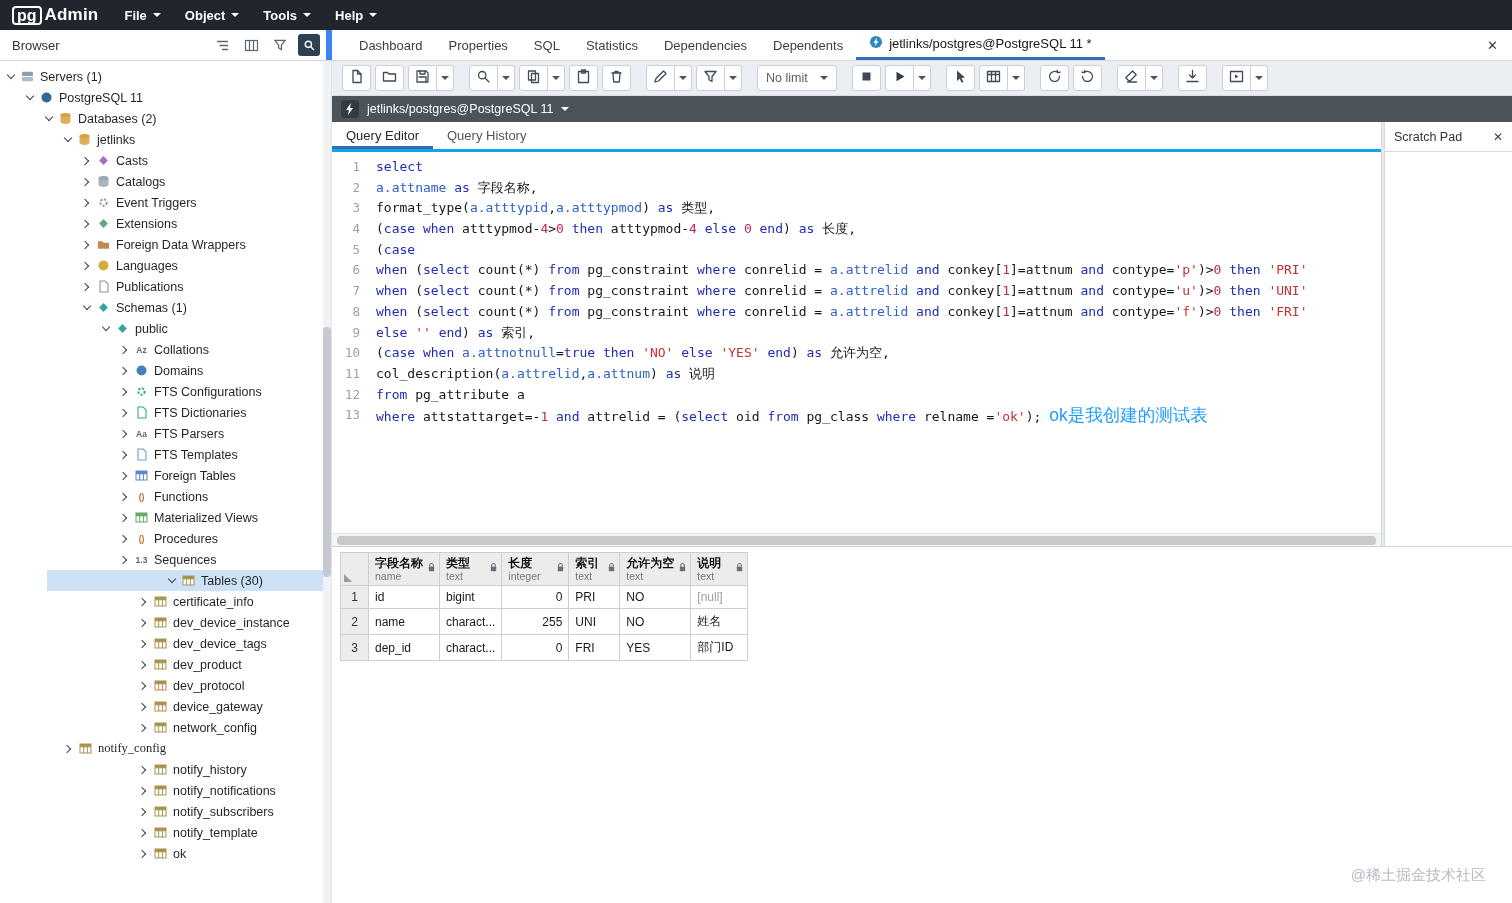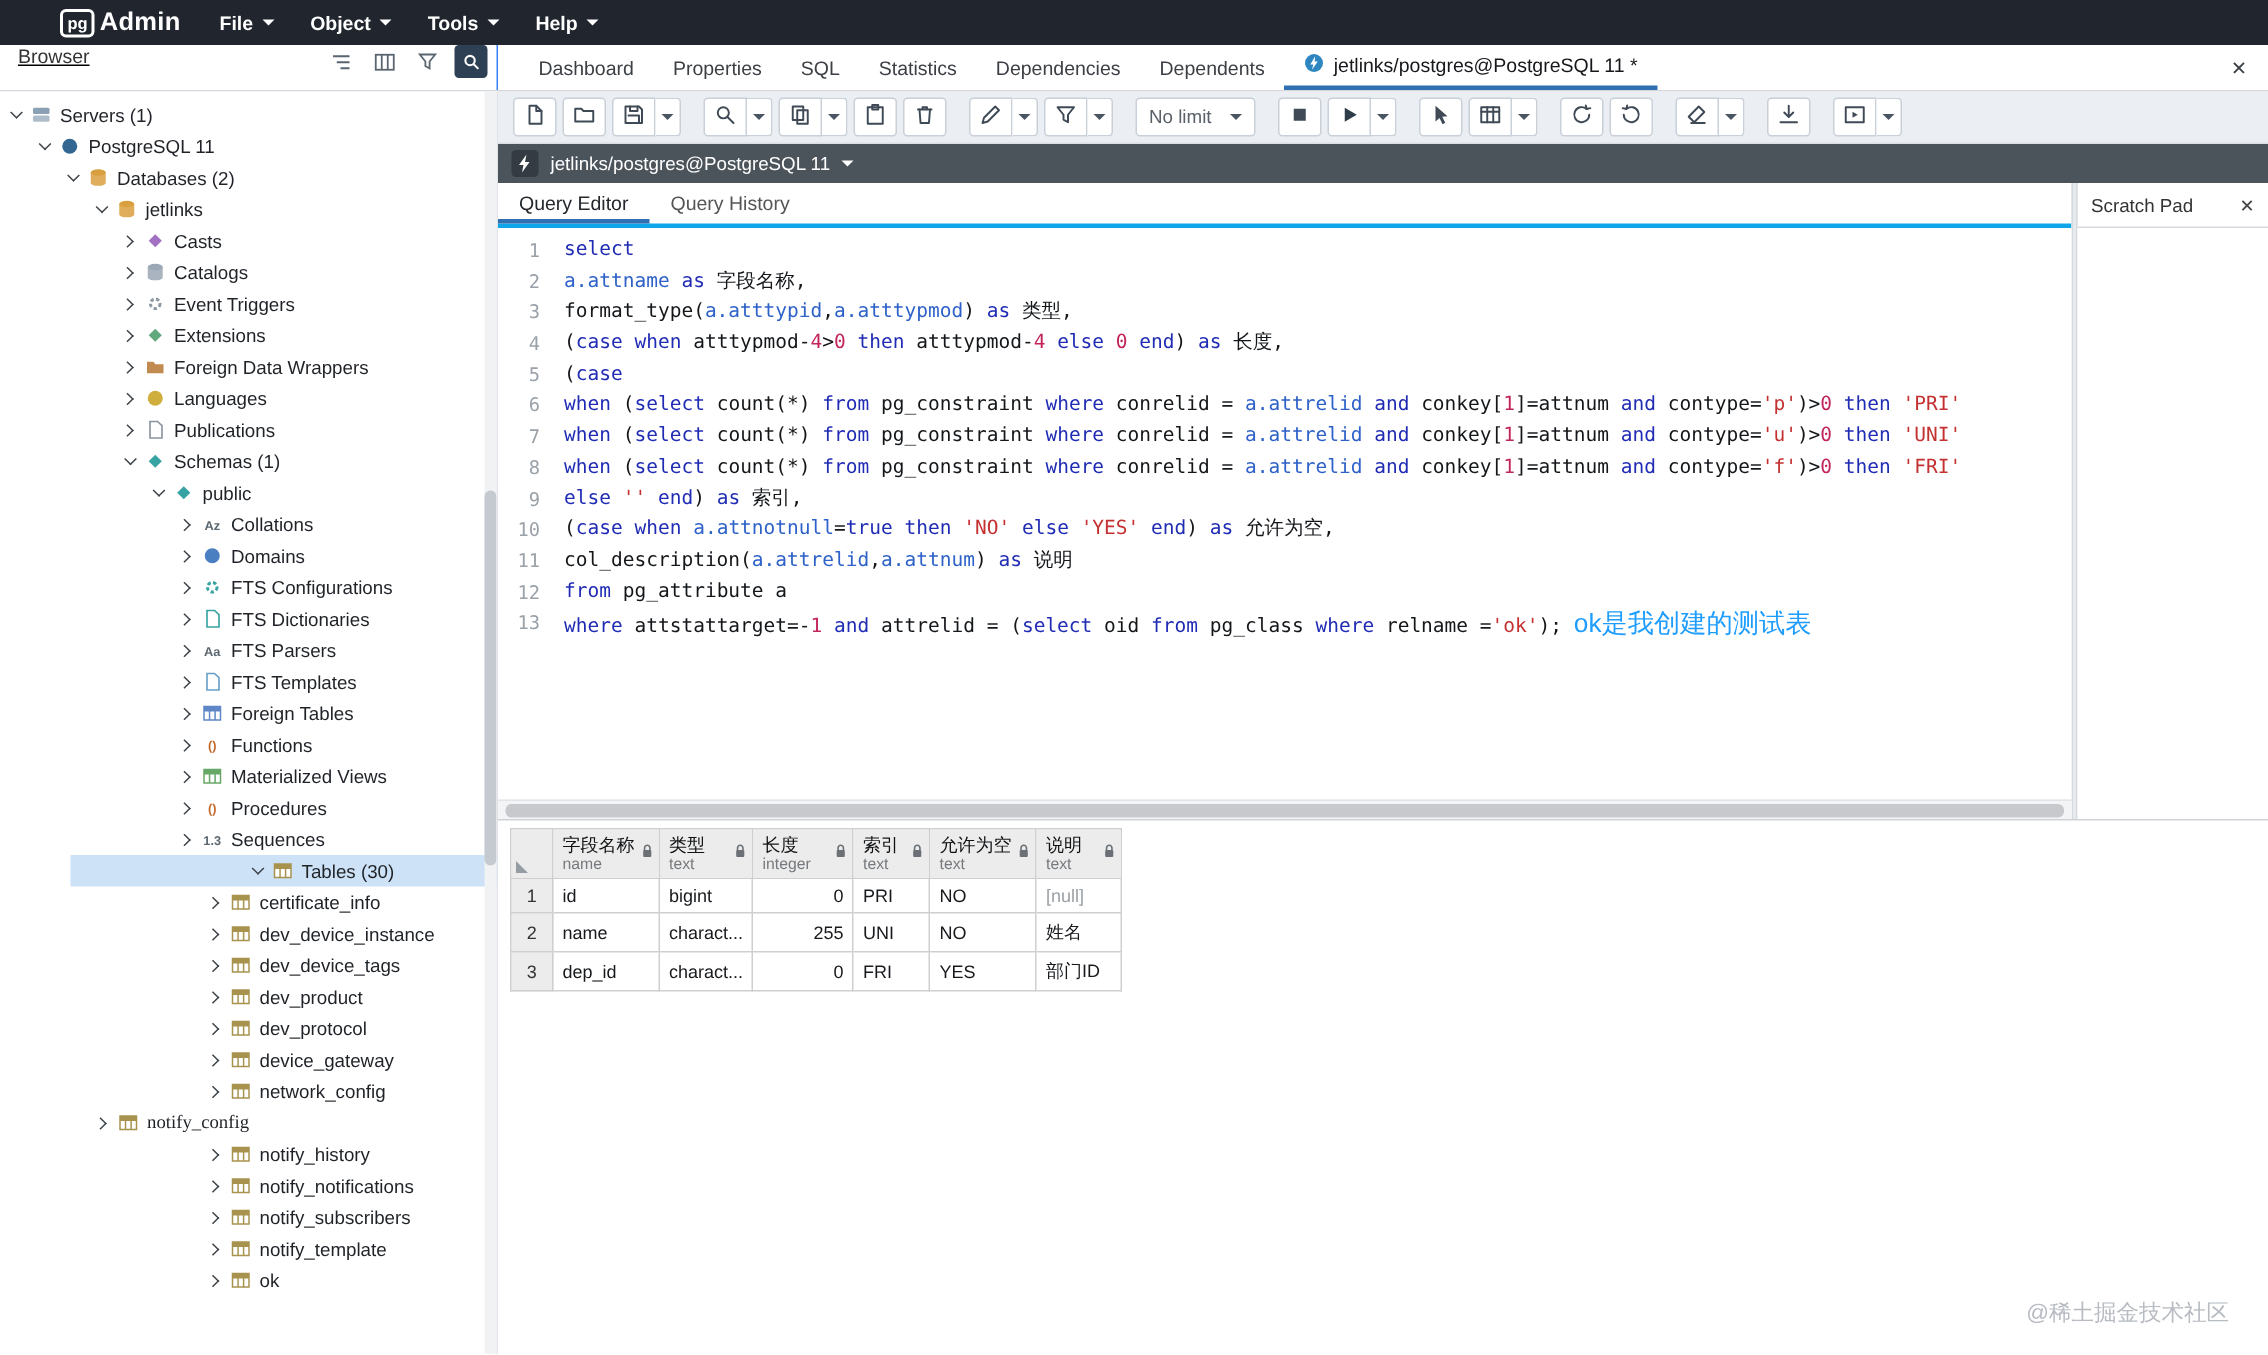--- a/index.html
+++ b/index.html
@@ -3,29 +3,29 @@
 <meta charset="utf-8">
 <style>
   * { box-sizing: border-box; margin: 0; padding: 0; }
   html,body { width:1512px; height:903px; overflow:hidden; }
   body { font-family:"Liberation Sans", sans-serif; background:#fff; }
   .app { width:1512px; height:903px; display:flex; flex-direction:column; overflow:hidden; }
 
   
   .topbar { flex:0 0 30px; background:#20252e; display:flex; align-items:center; padding:0 12px; }
   .brand { display:flex; align-items:center; gap:3px; margin-right:26px; }
-  .brand-pg { border:2px solid #fff; border-radius:4px; color:#fff; font-weight:bold; font-size:11px; padding:0 3px; height:19px; line-height:16px;margin-left:28px; }
+  .brand-pg { border:2px solid #fff; border-radius:4px; color:#fff; font-weight:bold; font-size:16px; padding:0 3px; height:19px; line-height:16px; }
   .brand-admin { color:#fff; font-weight:bold; font-size:17px; letter-spacing:.2px; }
   .menu { color:#fff; font-size:13px; font-weight:700; margin-right:24px; display:flex; align-items:center; gap:6px; cursor:pointer; }
   .caret-w { width:0; height:0; border-left:4px solid transparent; border-right:4px solid transparent; border-top:4px solid #fff; }
   .caret-d { width:0; height:0; border-left:4px solid transparent; border-right:4px solid transparent; border-top:4px solid #4a5563; }
 
   
   .tabsbar { flex:0 0 31px; display:flex; border-bottom:1px solid #d4d8dd; background:#fff; }
-  .browser-header { flex:0 0 332px; display:flex; align-items:flex-start; justify-content:space-between; padding:0 6px 0 12px; border-right:1px solid #3b82f6;text-decoration:underline; }
+  .browser-header { flex:0 0 332px; display:flex; align-items:center; justify-content:space-between; padding:0 6px 0 12px; border-right:6px solid #3b82f6; }
   .browser-title { font-size:13px; color:#333; }
   .browser-tools { display:flex; align-items:center; gap:7px; }
   .btool { width:22px; height:22px; display:flex; align-items:center; justify-content:center; cursor:pointer; }
   .btool.searchbox { background:#2e4053; border-radius:3px; }
   .maintabs { flex:1; display:flex; align-items:stretch; padding-left:14px; }
   .maintab { display:flex; align-items:center; gap:6px; padding:0 13px; font-size:13px; color:#3c4045; cursor:pointer; white-space:nowrap; }
   .maintab.active { color:#15171a; border-bottom:3px solid #2f6fb2; }
   .tab-close { margin-left:auto; align-self:center; padding:0 14px; color:#3c4045; font-size:13px; cursor:pointer; }
 
   
@@ -86,21 +86,21 @@
 
   
   .output { flex:1; display:flex; flex-direction:column; position:relative; border-top:1px solid #cfd3d7; min-height:0; }
   .outtabs { flex:0 0 28px; display:flex; border-bottom:1px solid #d6d9dd; }
   .grid-wrap { flex:1; overflow:hidden; position:relative; padding:5px 0 0 8px; }
   table.grid { border-collapse:collapse; font-size:12px; table-layout:fixed; }
   table.grid th, table.grid td { border:1px solid #cfcfcf; }
   th.hd { background:#ececec; font-weight:normal; position:relative; padding:3px 16px 3px 6px; text-align:left; vertical-align:middle; }
   th.rn-h { background:#ececec; position:relative; }
   .corner { position:absolute; left:3px; bottom:3px; width:0; height:0; border-bottom:8px solid #969ca3; border-right:8px solid transparent; }
-  .htitle { font-weight:400; font-size:12px; color:#101214; line-height:14px; white-space:nowrap; }
+  .htitle { font-weight:700; font-size:12px; color:#101214; line-height:14px; white-space:nowrap; }
   .hsub { font-size:10.5px; color:#76797d; line-height:12px; white-space:nowrap; }
   .lock { position:absolute; right:3px; top:50%; transform:translateY(-50%); }
   td.cell { padding:4px 6px; color:#17191c; background:#fff; white-space:nowrap; overflow:hidden; }
   td.cell.num { text-align:right; }
   td.rn { background:#ececec; text-align:center; color:#333; padding:4px 2px; }
   .nullval { color:#9aa0a6; }
   .watermark { position:absolute; right:26px; bottom:18px; color:#b7bbc2; font-size:15px; pointer-events:none; }
 </style>
 </head>
 <body>

